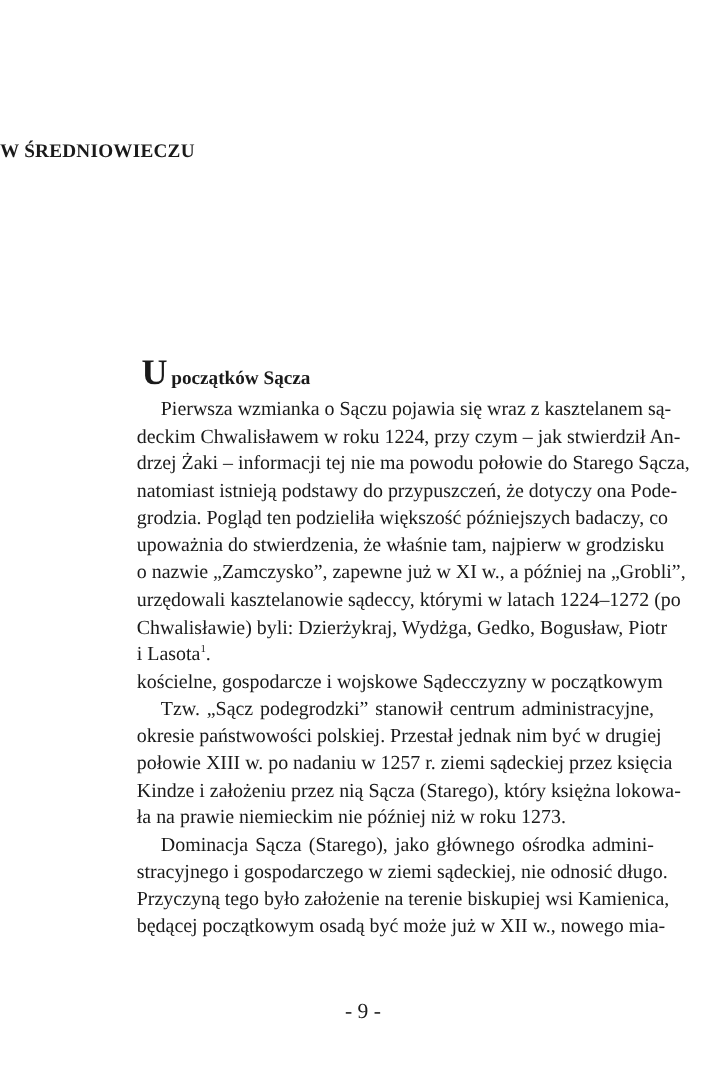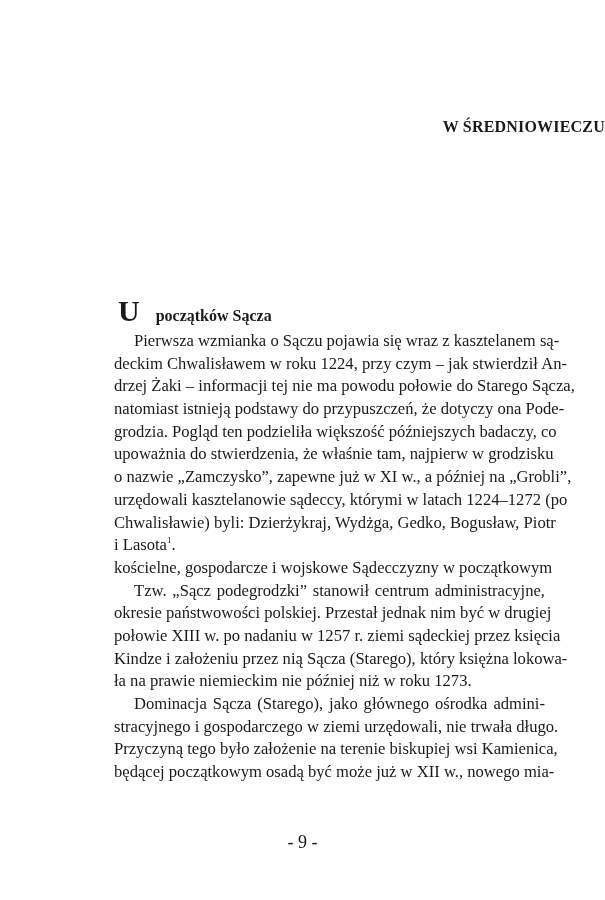--- a/index.html
+++ b/index.html
@@ -1,22 +1,22 @@
 <!DOCTYPE html>
 <html><head>
 <meta charset="utf-8">
 <style>
   html, body { margin: 0; padding: 0; background: #ffffff; }
   body { width: 605px; height: 900px; position: relative; overflow: hidden;
          font-family: "Liberation Serif", "DejaVu Serif", serif; color: #1a1a1a; }
-  .chapter-title { position: absolute; top: 118px; left: 0; width: 605px; text-align: right;
+  .chapter-title { position: absolute; top: 118px; left: 0; width: 605px; text-align: left;
                    font-size: 16px; font-weight: bold; letter-spacing: 0.2px; }
   .section-title { position: absolute; top: 294px; left: 118px; font-weight: bold; white-space: nowrap; }
   .section-title .initial { font-size: 30px; }
-  .section-title .rest { font-size: 16px; margin-left: 16px; }
+  .section-title .rest { font-size: 16px; margin-left: 3px; }
   .body-text { position: absolute; top: 330px; left: 114px; width: 431px; font-size: 16.6px; line-height: 22.7px; }
   .line { display: block; white-space: nowrap; text-align: justify; text-align-last: justify; height: 22.7px; }
   .line.last { text-align-last: left; }
   .line.indent { padding-left: 20px; }
   sup { font-size: 9px; line-height: 0; vertical-align: super; }
   .page-number { position: absolute; top: 832px; left: 0; width: 605px; text-align: center; font-size: 18px; }
 </style>
 </head>
 <body>
 
@@ -40,18 +40,18 @@
   <span class="line last"><span>i Lasota</span><sup>1</sup><span>.</span></span>
 
   <span class="line">kościelne, gospodarcze i wojskowe Sądecczyzny w początkowym</span>
   <span class="line indent">Tzw. „Sącz podegrodzki” stanowił centrum administracyjne,</span>
   <span class="line">okresie państwowości polskiej. Przestał jednak nim być w drugiej</span>
   <span class="line">połowie XIII w. po nadaniu w 1257 r. ziemi sądeckiej przez księcia</span>
   <span class="line">Kindze i założeniu przez nią Sącza (Starego), który księżna lokowa-</span>
   <span class="line last">ła na prawie niemieckim nie później niż w roku 1273.</span>
 
   <span class="line indent">Dominacja Sącza (Starego), jako głównego ośrodka admini-</span>
-  <span class="line">stracyjnego i gospodarczego w ziemi urzędowali, nie trwała długo.</span>
+  <span class="line">stracyjnego i gospodarczego w ziemi sądeckiej, nie odnosić długo.</span>
   <span class="line">Przyczyną tego było założenie na terenie biskupiej wsi Kamienica,</span>
   <span class="line">będącej początkowym osadą być może już w XII w., nowego mia-</span>
 </div>
 
 <div class="page-number">- 9 -</div>
 
 </body></html>

